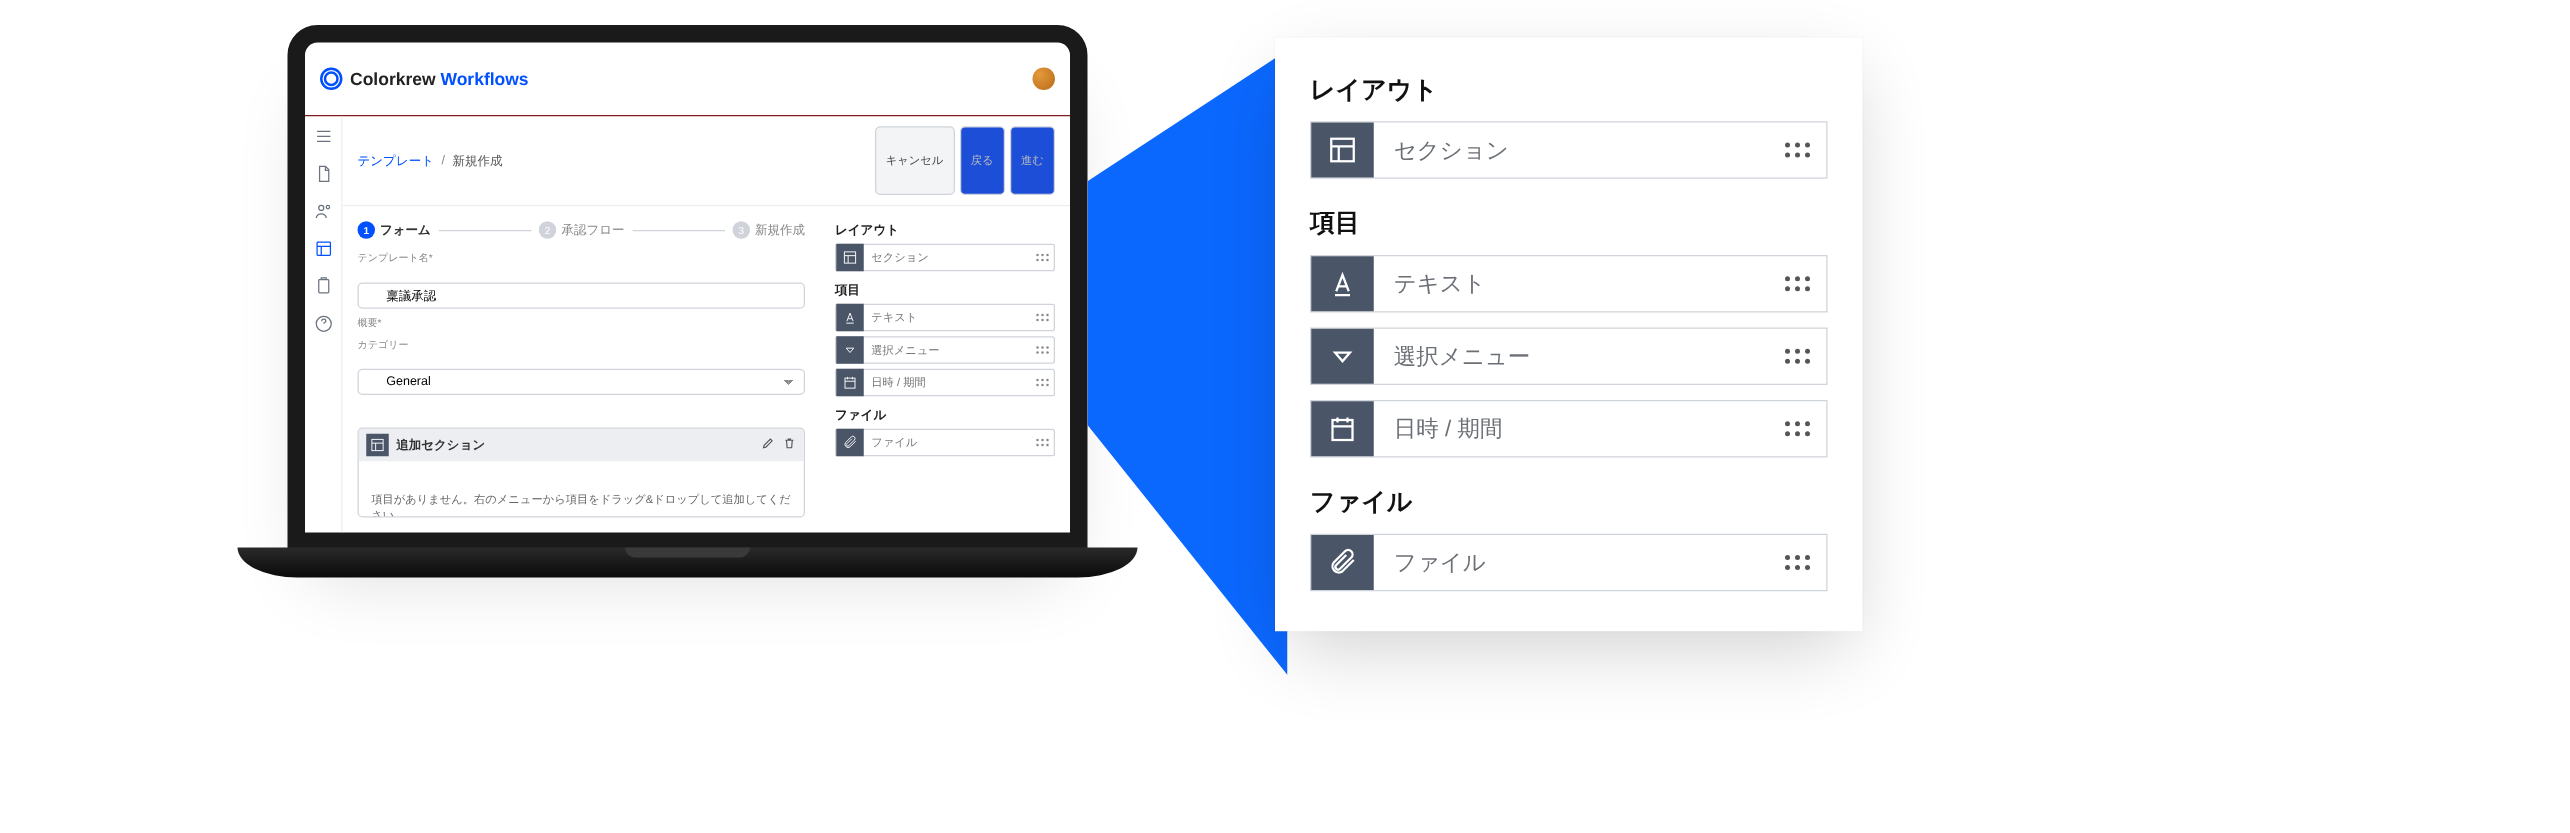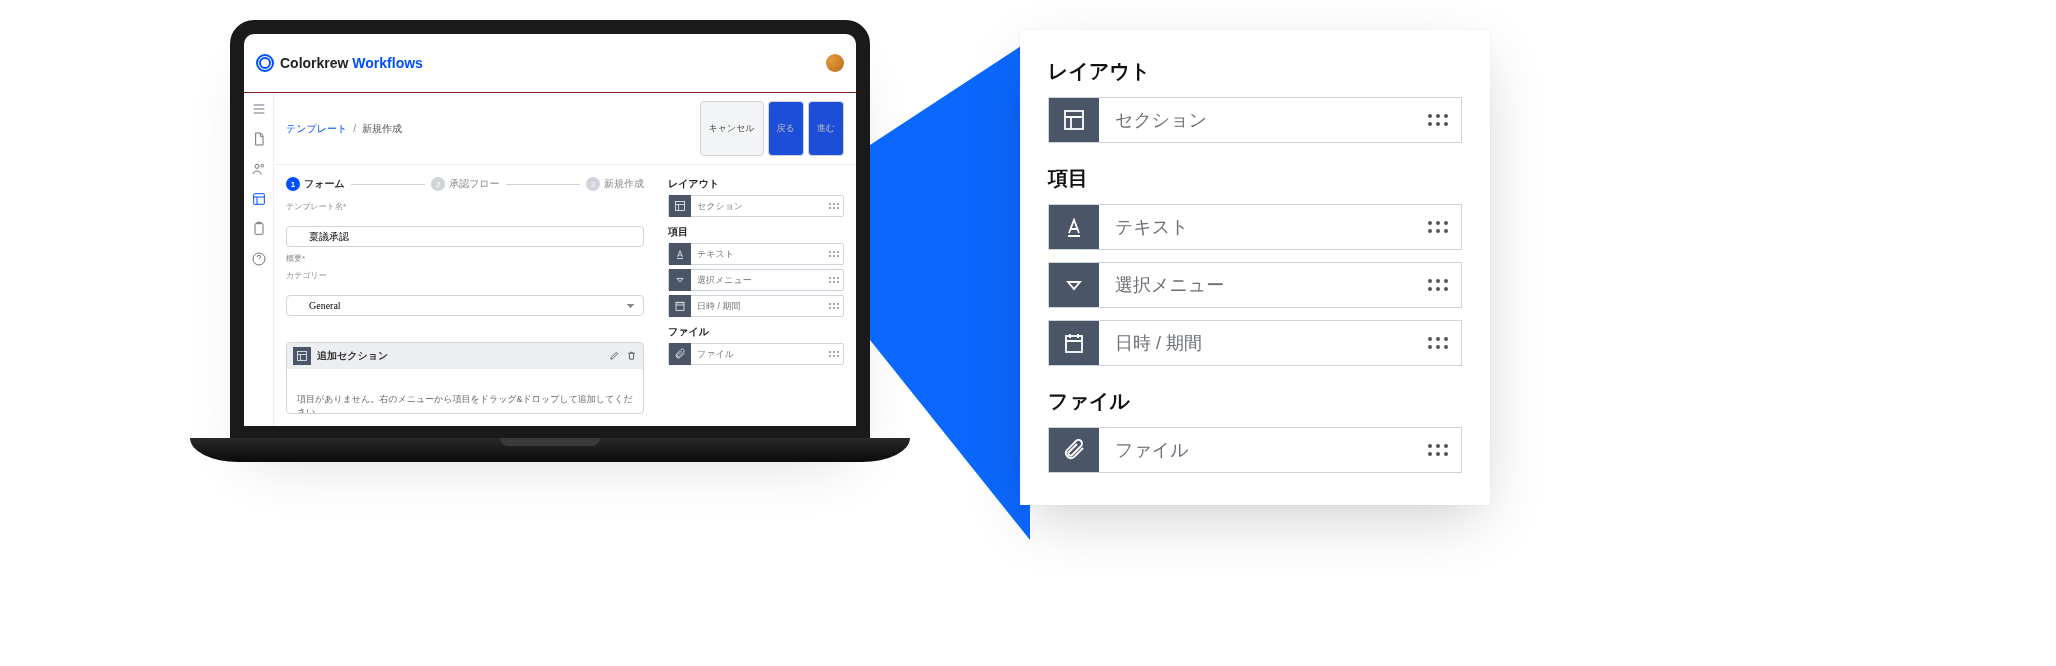--- a/index.html
+++ b/index.html
@@ -171,21 +171,21 @@
 
               <div class="field">
                 <label>テンプレート名*</label>
                 <input value="稟議承認" style="">
               </div>
               <div class="field">
                 <label>概要*</label>
               </div>
               <div class="field">
                 <label>カテゴリー</label>
-                <input style="background-image: linear-gradient(45deg, transparent 50%, rgb(136, 136, 136) 50%), linear-gradient(135deg, rgb(136, 136, 136) 50%, transparent 50%); background-position: calc(100% - 12px) 50%, calc(100% - 8px) 50%; background-size: 4px 4px, 4px 4px; background-repeat: no-repeat; font-family: Liberation Serif, serif;" value="General">
+                <input style="background-image: linear-gradient(45deg, transparent 50%, rgb(136, 136, 136) 50%), linear-gradient(135deg, rgb(136, 136, 136) 50%, transparent 50%); background-position: calc(100% - 12px) 50%, calc(100% - 8px) 50%; background-size: 4px 4px, 4px 4px; background-repeat: no-repeat;" value="General">
               </div>
 
               <div class="section">
                 <div class="section-head">
                   <span class="sicon">
                       <svg viewBox="0 0 24 24">
                         <rect x="3" y="3" width="18" height="18"></rect>
                         <path d="M3 9h18M9 9v12"></path>
                       </svg>
                     </span>

